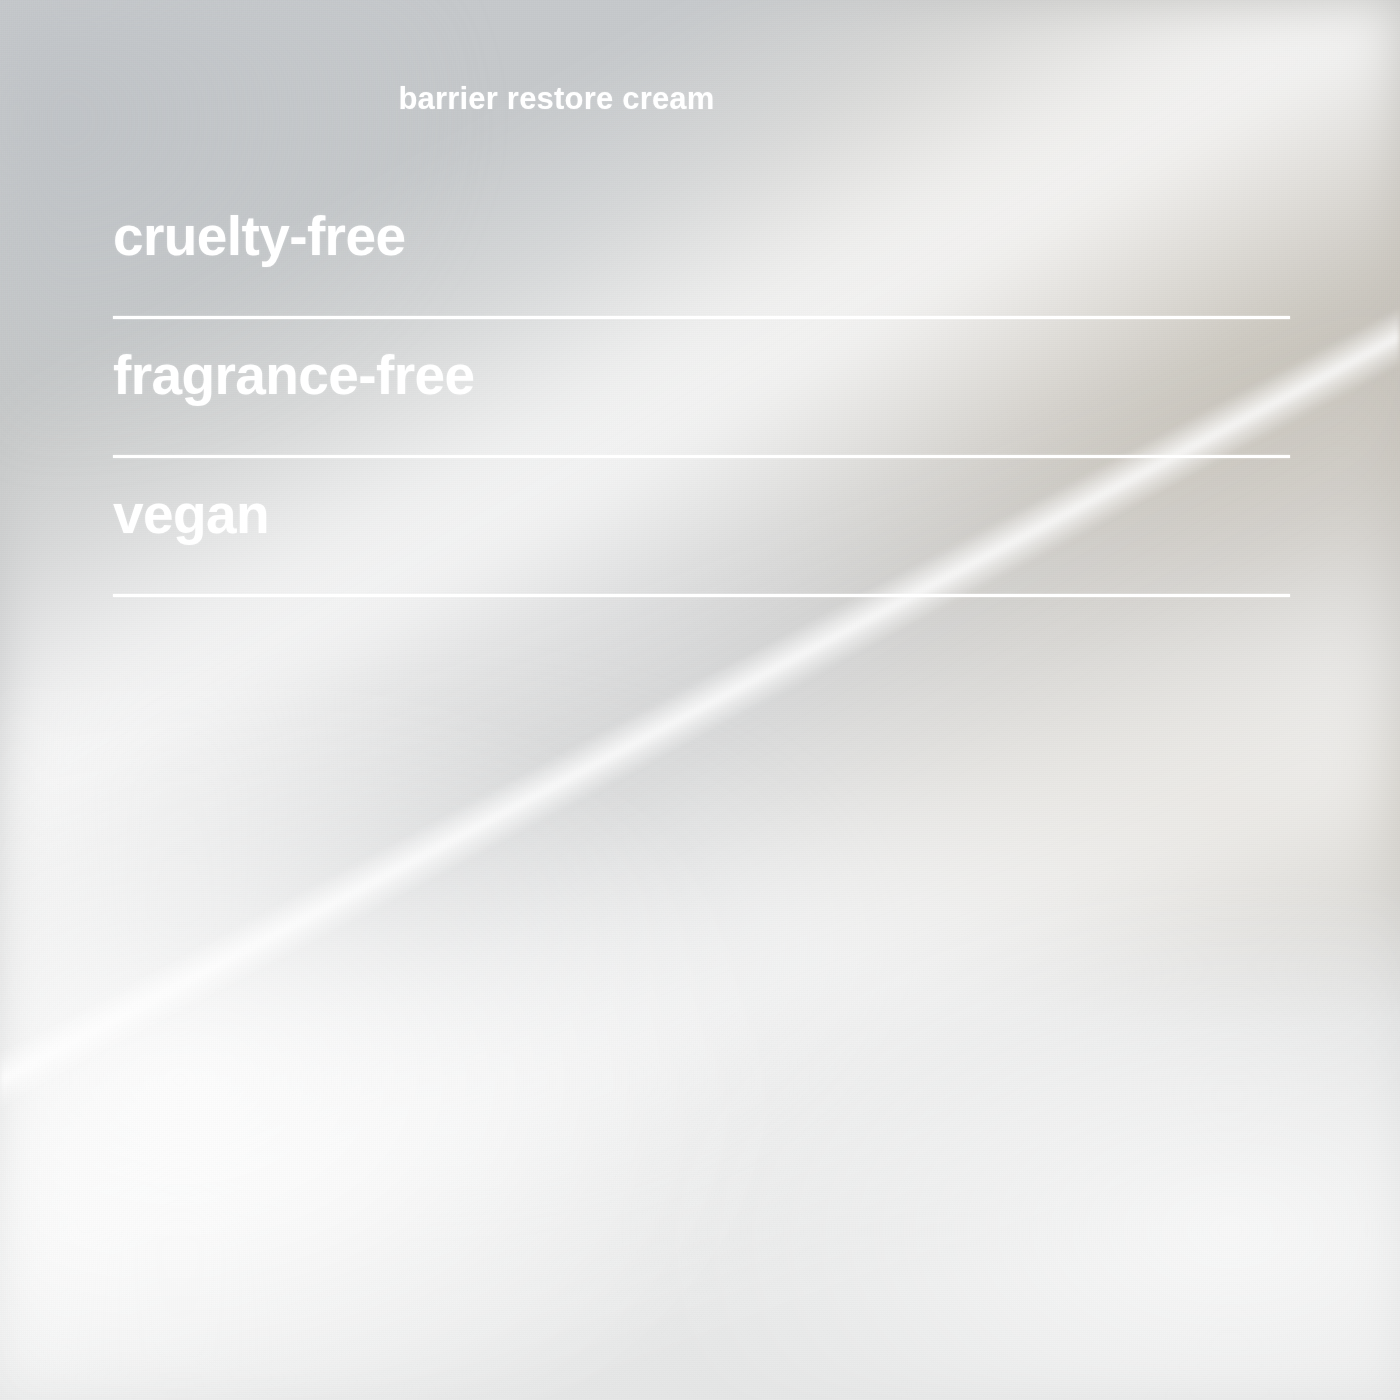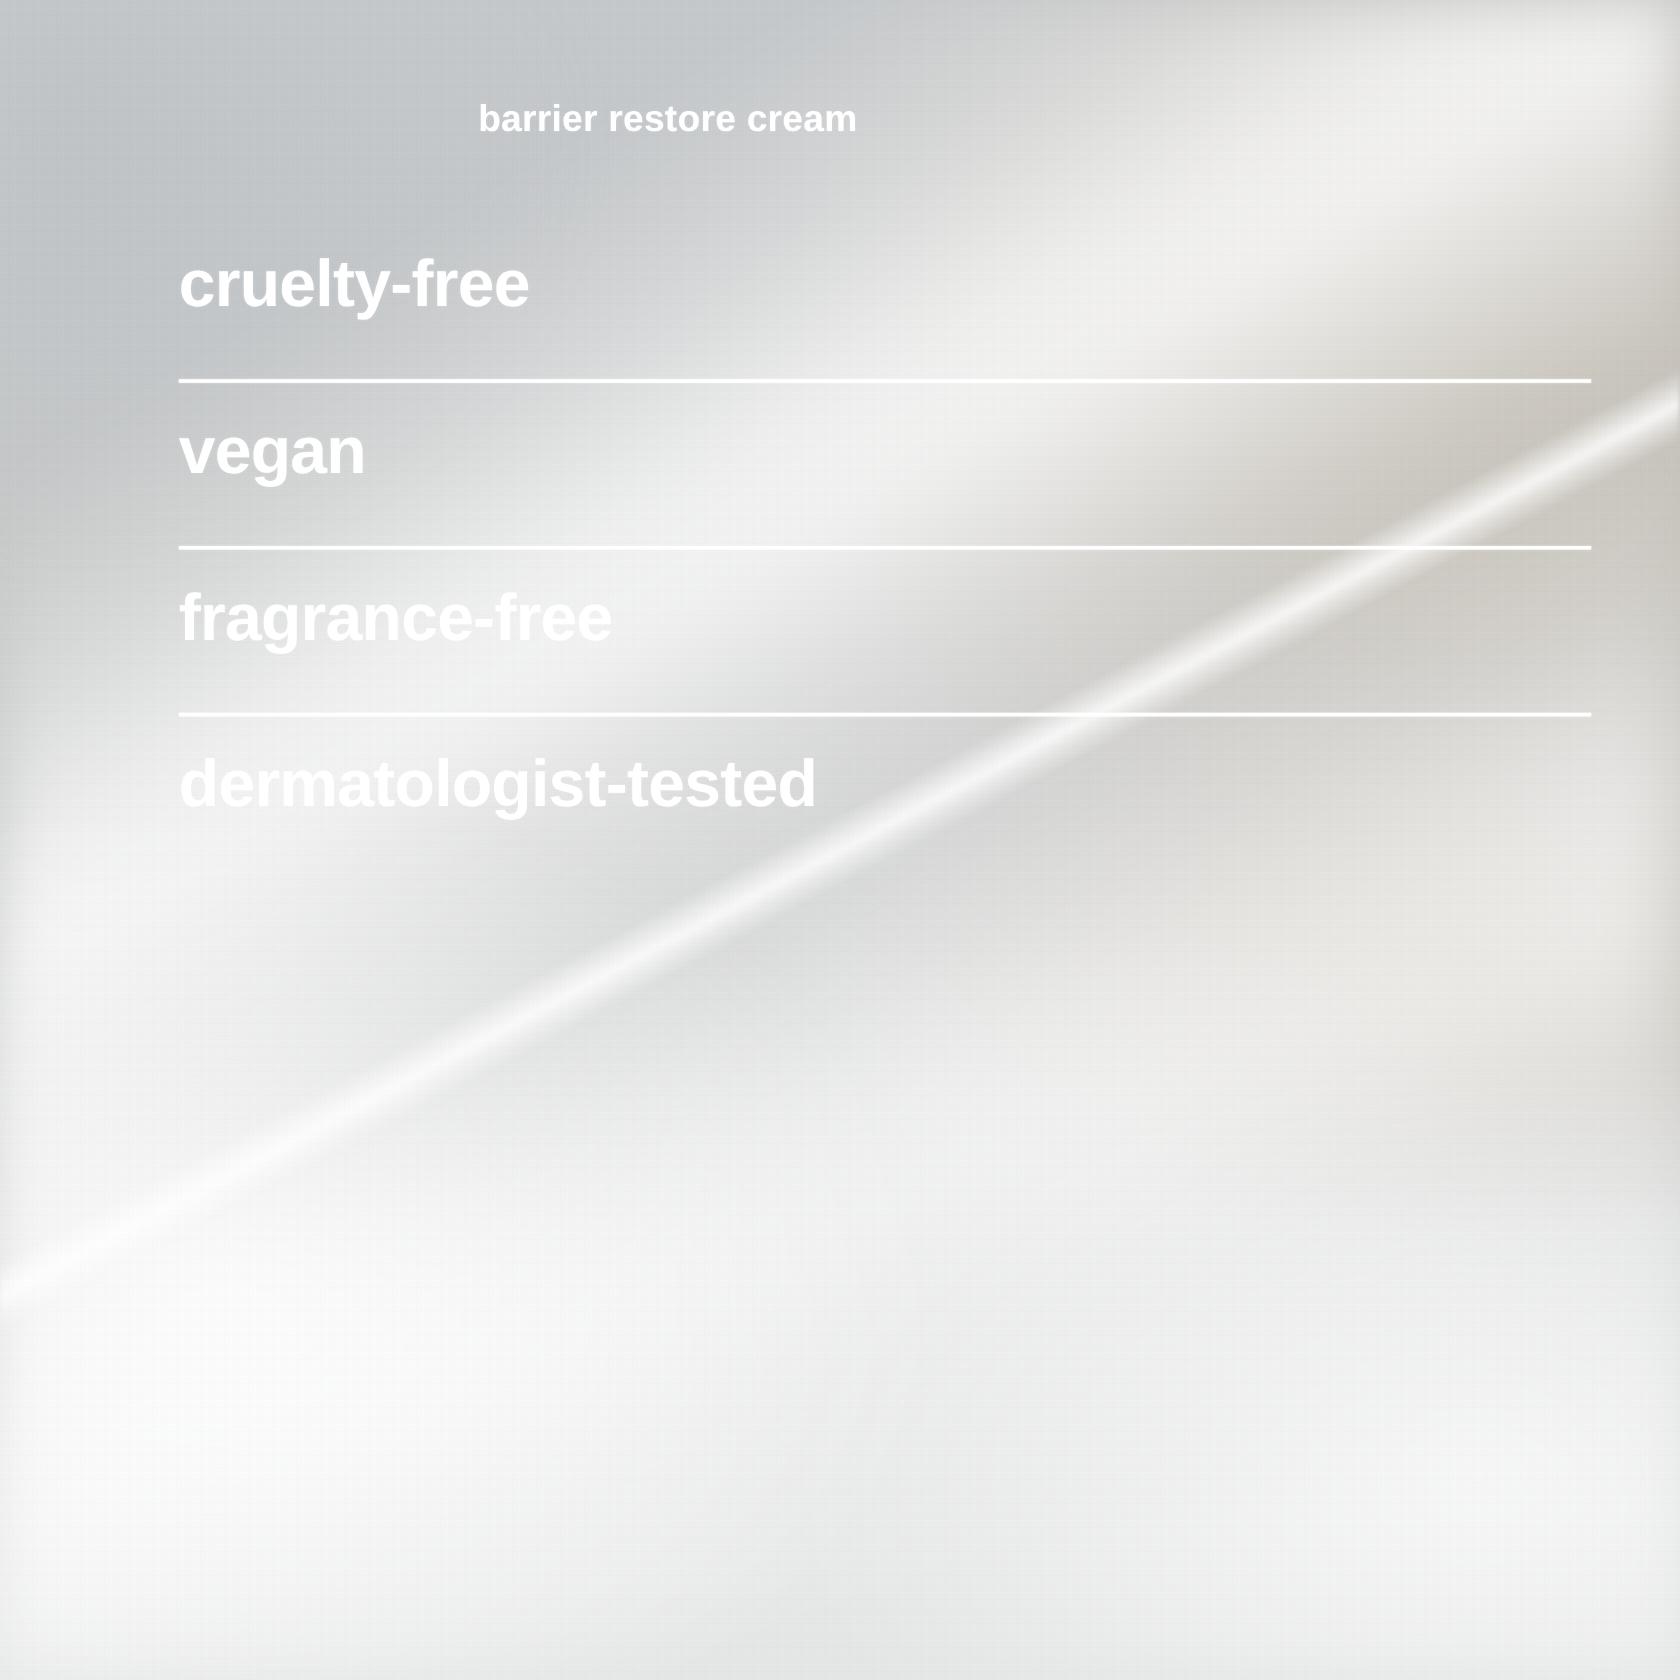--- a/index.html
+++ b/index.html
@@ -180,21 +180,20 @@
   #claims-list {
     position: absolute;
     top: 180px;
     left: 113px;
     width: 1177px;
   }
 
   .claim-row {
     position: relative;
     height: 139px;
-    margin-left: 36px;
   }
 
   .claim-label {
     position: absolute;
     left: 0;
     top: 0;
     color: #ffffff;
     font-size: 55px;
     font-weight: bold;
     letter-spacing: -0.6px;
@@ -235,30 +234,26 @@
     <div id="header-title">barrier restore cream</div>
 
     <div id="claims-list">
 
       <div class="claim-row">
         <div class="claim-label">cruelty-free</div>
         <div class="claim-divider"></div>
       </div>
 
       <div class="claim-row">
+        <div class="claim-label">fragrance-free</div>
+        <div class="claim-divider"></div>
+      </div>
+
+      <div class="claim-row">
         <div class="claim-label">vegan</div>
         <div class="claim-divider"></div>
       </div>
 
-      <div class="claim-row">
-        <div class="claim-label">fragrance-free</div>
-        <div class="claim-divider"></div>
-      </div>
-
-
-      <div class="claim-row last">
-        <div class="claim-label">dermatologist-tested</div>
-
-      </div>
+
 
     </div>
   </div>
 </div>
 
 </body></html>

